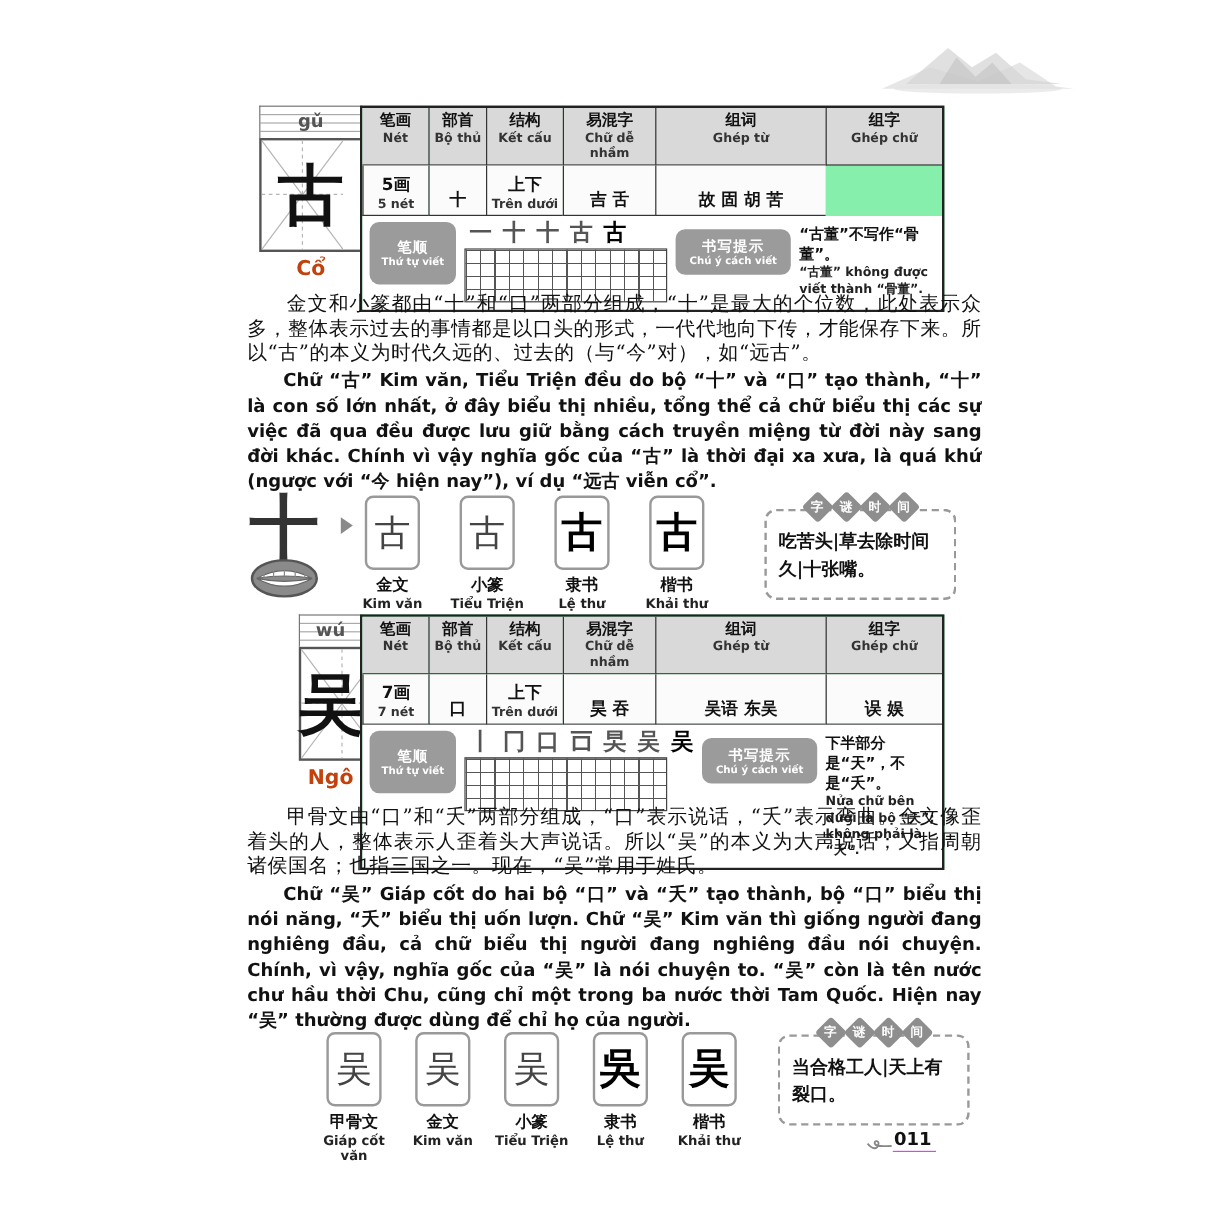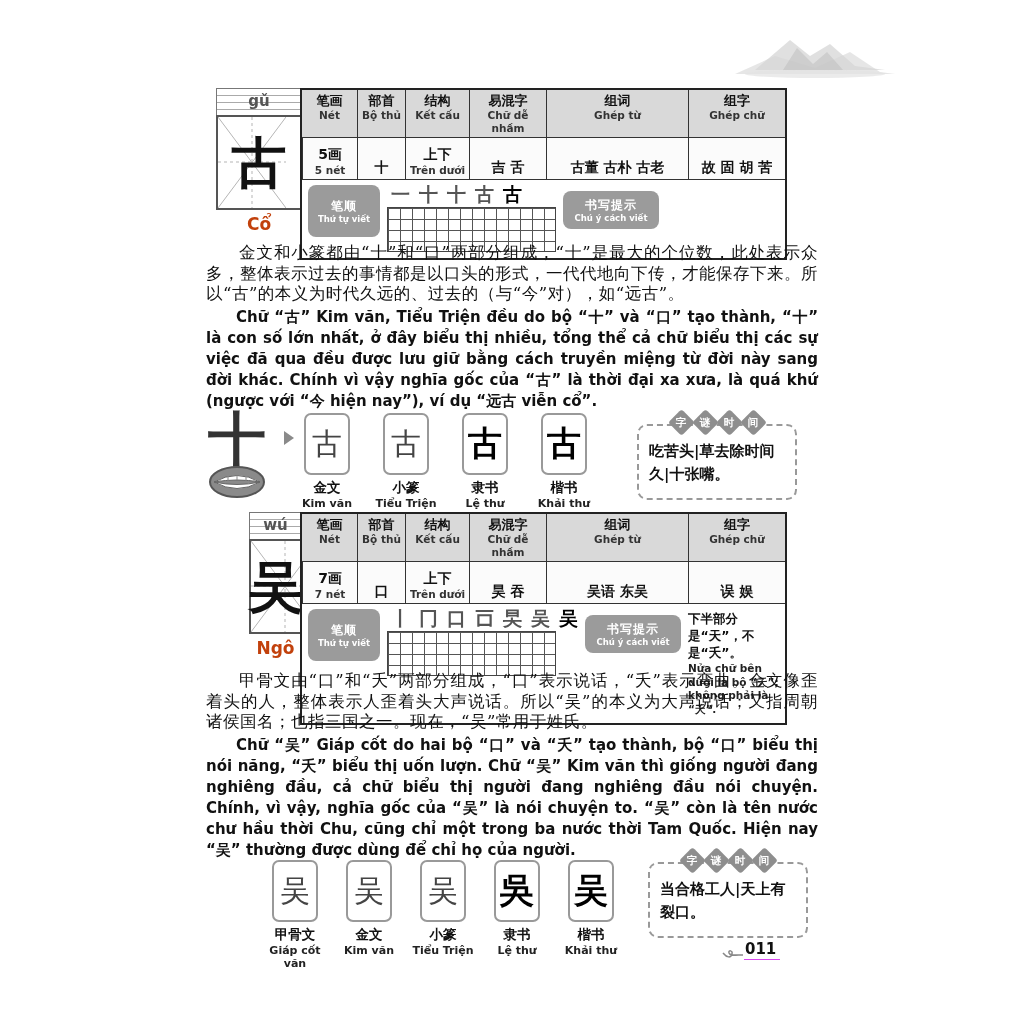--- a/index.html
+++ b/index.html
@@ -160,23 +160,20 @@
         <div class="zh">十</div>
       </div>
     <div class="td">
         <div class="zh">上下</div>
         <div class="vi">Trên dưới</div>
       </div>
     <div class="td">
         <div class="zh">吉 舌</div>
       </div>
     <div class="td">
-        <div class="zh">古董 古朴 古老</div>
-      </div>
-    <div class="td">
         <div class="zh">故 固 胡 苦</div>
       </div>
 
     <div class="tbottom">
       <div class="badge order-badge">
         <div class="bzh">笔顺</div>
         <div class="bvi">Thứ tự viết</div>
       </div>
       <div class="stroke-col">
         <div class="stroke-row">
@@ -184,20 +181,24 @@
           <span>十</span>
           <span>十</span>
           <span>古</span>
           <span class="final">古</span>
         </div>
         <div class="practice-grid"></div>
       </div>
       <div class="badge tip-badge">
         <div class="bzh">书写提示</div>
         <div class="bvi">Chú ý cách viết</div>
+      </div>
+      <div class="tip-text">
+        <div class="tzh">“古董”不写作“骨董”。</div>
+        <div class="tvi">“古董” không được viết thành “骨董”.</div>
       </div>
     </div>
   </div>
 
   <div class="paras p-block1">
     <p class="para-zh">金文和小篆都由“十”和“口”两部分组成，“十”是最大的个位数，此处表示众多，整体表示过去的事情都是以口头的形式，一代代地向下传，才能保存下来。所以“古”的本义为时代久远的、过去的（与“今”对），如“远古”。</p>
     <p class="para-vi">Chữ “古” Kim văn, Tiểu Triện đều do bộ “十” và “口” tạo thành, “十” là con số lớn nhất, ở đây biểu thị nhiều, tổng thể cả chữ biểu thị các sự việc đã qua đều được lưu giữ bằng cách truyền miệng từ đời này sang đời khác. Chính vì vậy nghĩa gốc của “古” là thời đại xa xưa, là quá khứ (ngược với “今 hiện nay”), ví dụ “远古 viễn cổ”.</p>
   </div>
 
   <div class="evo-row evo1">

